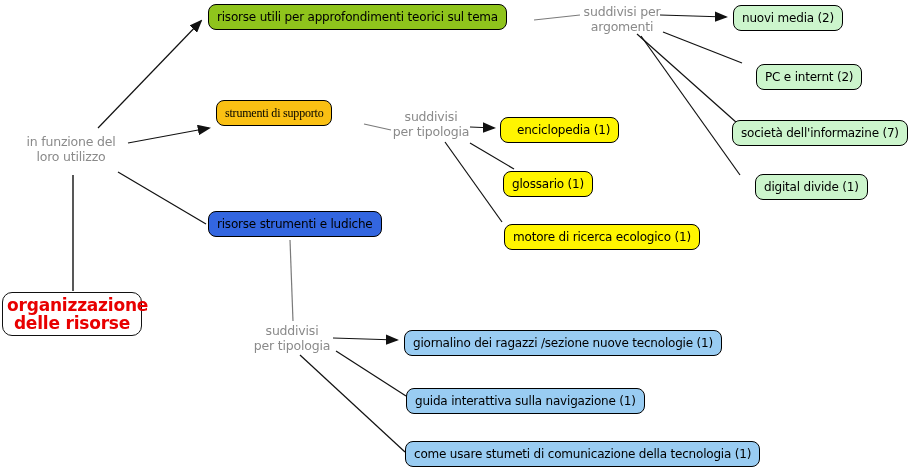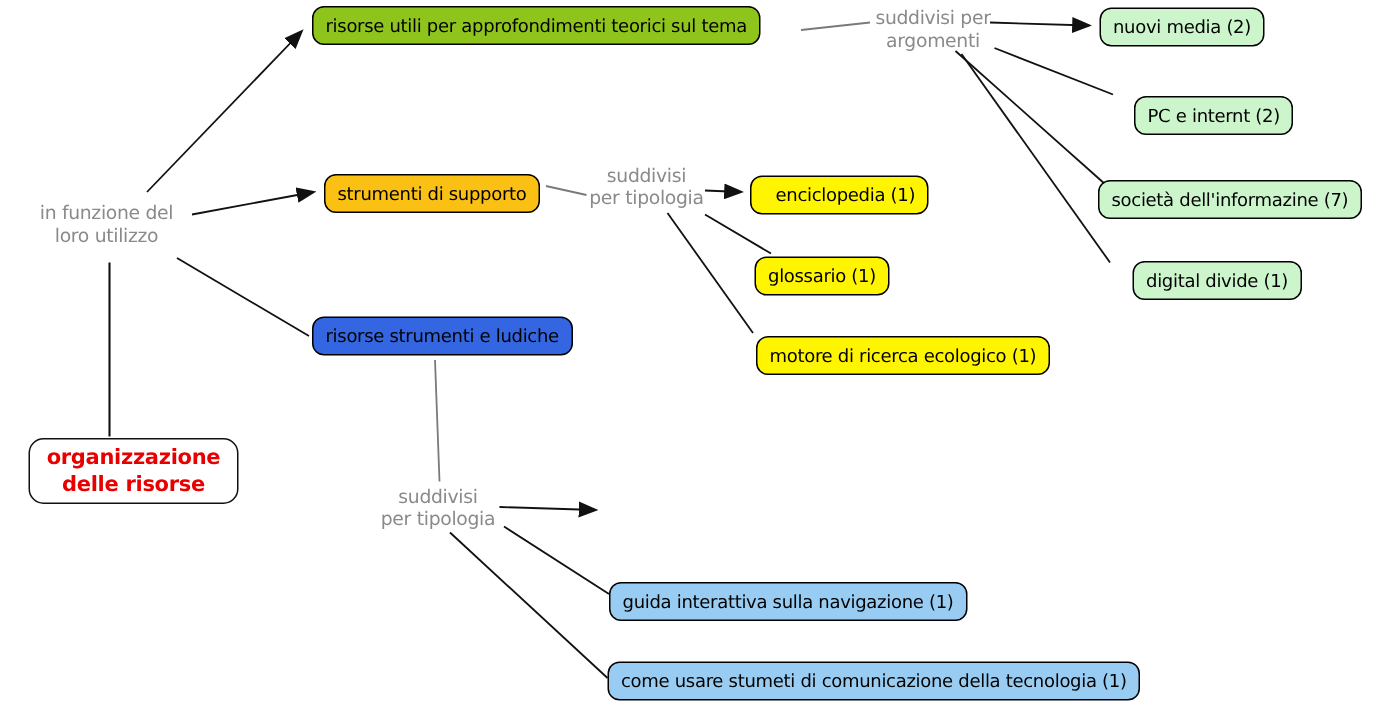--- a/index.html
+++ b/index.html
@@ -27,29 +27,29 @@
     position:absolute;
     color:#8a8a8a;
     font-size:12.5px;
     letter-spacing:-0.2px;
     line-height:15px;
     text-align:center;
     white-space:nowrap;
   }
   .root-node{
     position:absolute;
-    left:19px;top:292px;
+    left:2px;top:292px;
     width:130px;
     background:#ffffff;
     border:1.5px solid #111;
     border-radius:10px;
     padding:3px 4px;
     text-align:center;
     font-weight:bold;
-    font-size:14px;
+    font-size:17px;
     line-height:18px;
     color:#e80000;
     letter-spacing:-0.2px;
   }
 </style>
 </head>
 <body>
 
 <div id="canvas">
 
@@ -98,28 +98,29 @@
   <div class="link-label" style="left:381px;top:109px;width:100px;">
     <div>suddivisi</div>
     <div>per tipologia</div>
   </div>
   <div class="link-label" style="left:242px;top:323px;width:100px;">
     <div>suddivisi</div>
     <div>per tipologia</div>
   </div>
 
   <div class="node" style="left: 208px; top: 4px; background-color: rgb(143, 196, 28);">risorse utili per approfondimenti teorici sul tema</div>
-  <div class="node" style="left: 216px; top: 116px; background-color: rgb(250, 192, 19);">strumenti di supporto</div>
+  <div class="node" style="left: 216px; top: 100px; background-color: rgb(250, 192, 19); font-family: Liberation Serif, serif;">strumenti di supporto</div>
   <div class="node" style="left: 208px; top: 211px; background-color: rgb(51, 102, 224);">risorse strumenti e ludiche</div>
 
   <div class="node" style="left: 733px; top: 5px; background-color: rgb(204, 245, 204);">nuovi media (2)</div>
   <div class="node" style="left: 736px; top: 64px; background-color: rgb(204, 245, 204); margin-left: 20px;">PC e internt (2)</div>
   <div class="node" style="left: 732px; top: 120px; background-color: rgb(204, 245, 204);">società dell'informazine (7)</div>
   <div class="node" style="left: 740px; top: 174px; background-color: rgb(204, 245, 204); margin-left: 15px;">digital divide (1)</div>
 
   <div class="node" style="left: 500px; top: 117px; background-color: rgb(255, 245, 0); padding-left: 16px;">enciclopedia (1)</div>
   <div class="node" style="left: 503px; top: 171px; background-color: rgb(255, 245, 0);">glossario (1)</div>
   <div class="node" style="left: 504px; top: 224px; background-color: rgb(255, 245, 0);">motore di ricerca ecologico (1)</div>
 
+  <div class="node" style="left: 404px; top: 330px; background-color: rgb(153, 204, 242);">giornalino dei ragazzi /sezione nuove tecnologie (1)</div>
   <div class="node" style="left: 406px; top: 388px; background-color: rgb(153, 204, 242);">guida interattiva sulla navigazione (1)</div>
   <div class="node" style="left: 405px; top: 441px; background-color: rgb(153, 204, 242);">come usare stumeti di comunicazione della tecnologia (1)</div>
 
 </div>
 
 </body></html>

